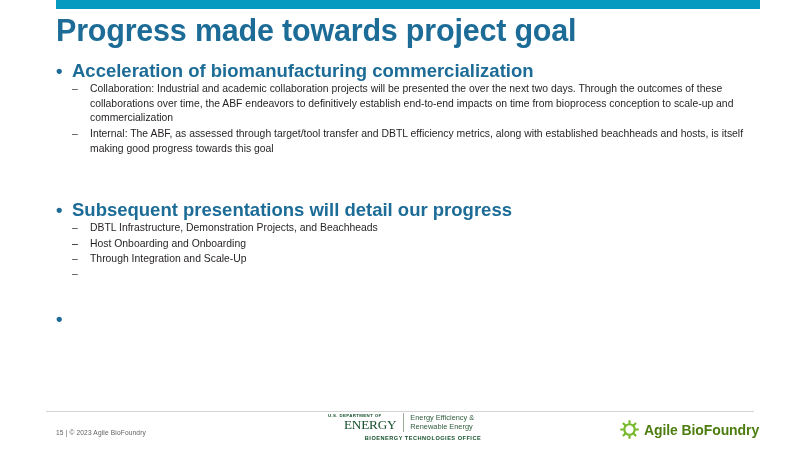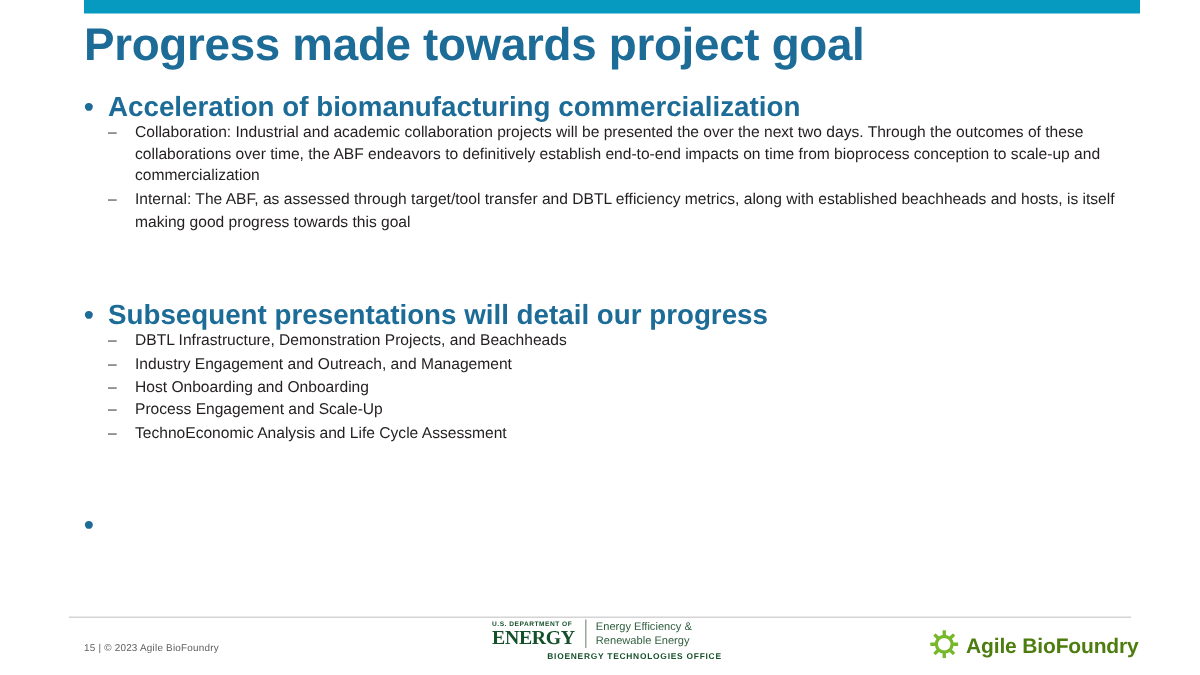--- a/index.html
+++ b/index.html
@@ -145,26 +145,27 @@
   .doe-dept {
     font-size: 4.4px;
     font-weight: bold;
     color: #14502a;
     letter-spacing: 0.35px;
     line-height: 1;
     white-space: nowrap;
   }
   .doe-energy {
     font-size: 13.2px;
-    font-weight: bold;
+    font-weight: normal;
     color: #14502a;
     letter-spacing: -0.2px;
     line-height: 1.02;
     white-space: nowrap;
     font-family: "Liberation Serif", serif;
+    margin-left: 16px;
   }
   .doe-divider {
     width: 1px;
     align-self: stretch;
     background: #9aa89c;
     margin: 0 6px 0 7px;
   }
   .doe-right {
     font-size: 7.4px;
     color: #2d5c3a;
@@ -236,33 +237,31 @@
         <span class="dot">•</span>
         <span class="lvl1-text">Subsequent presentations will detail our progress</span>
       </div>
 
       <div class="lvl2">
         <span class="dash">–</span>
         <span class="lvl2-text">DBTL Infrastructure, Demonstration Projects, and Beachheads</span>
       </div>
       <div class="lvl2">
         <span class="dash">–</span>
-        <span class="lvl2-text">Industry Engagement and Outreach, and Management</span>
       </div>
       <div class="lvl2">
         <span class="dash">–</span>
         <span class="lvl2-text">Host Onboarding and Onboarding</span>
       </div>
       <div class="lvl2">
         <span class="dash">–</span>
-        <span class="lvl2-text">Process Engagement and Scale-Up</span>
-      </div>
-      <div class="lvl2">
-        <span class="dash">–</span>
-        <span class="lvl2-text">TechnoEconomic Analysis and Life Cycle Assessment</span>
+        <span class="lvl2-text">Through Integration and Scale-Up</span>
+      </div>
+      <div class="lvl2">
+        <span class="dash">–</span>
       </div>
     </div>
 
     <div class="group-3">
       <div class="lvl1">
         <span class="dot">•</span>
       </div>
     </div>
 
   </div>

